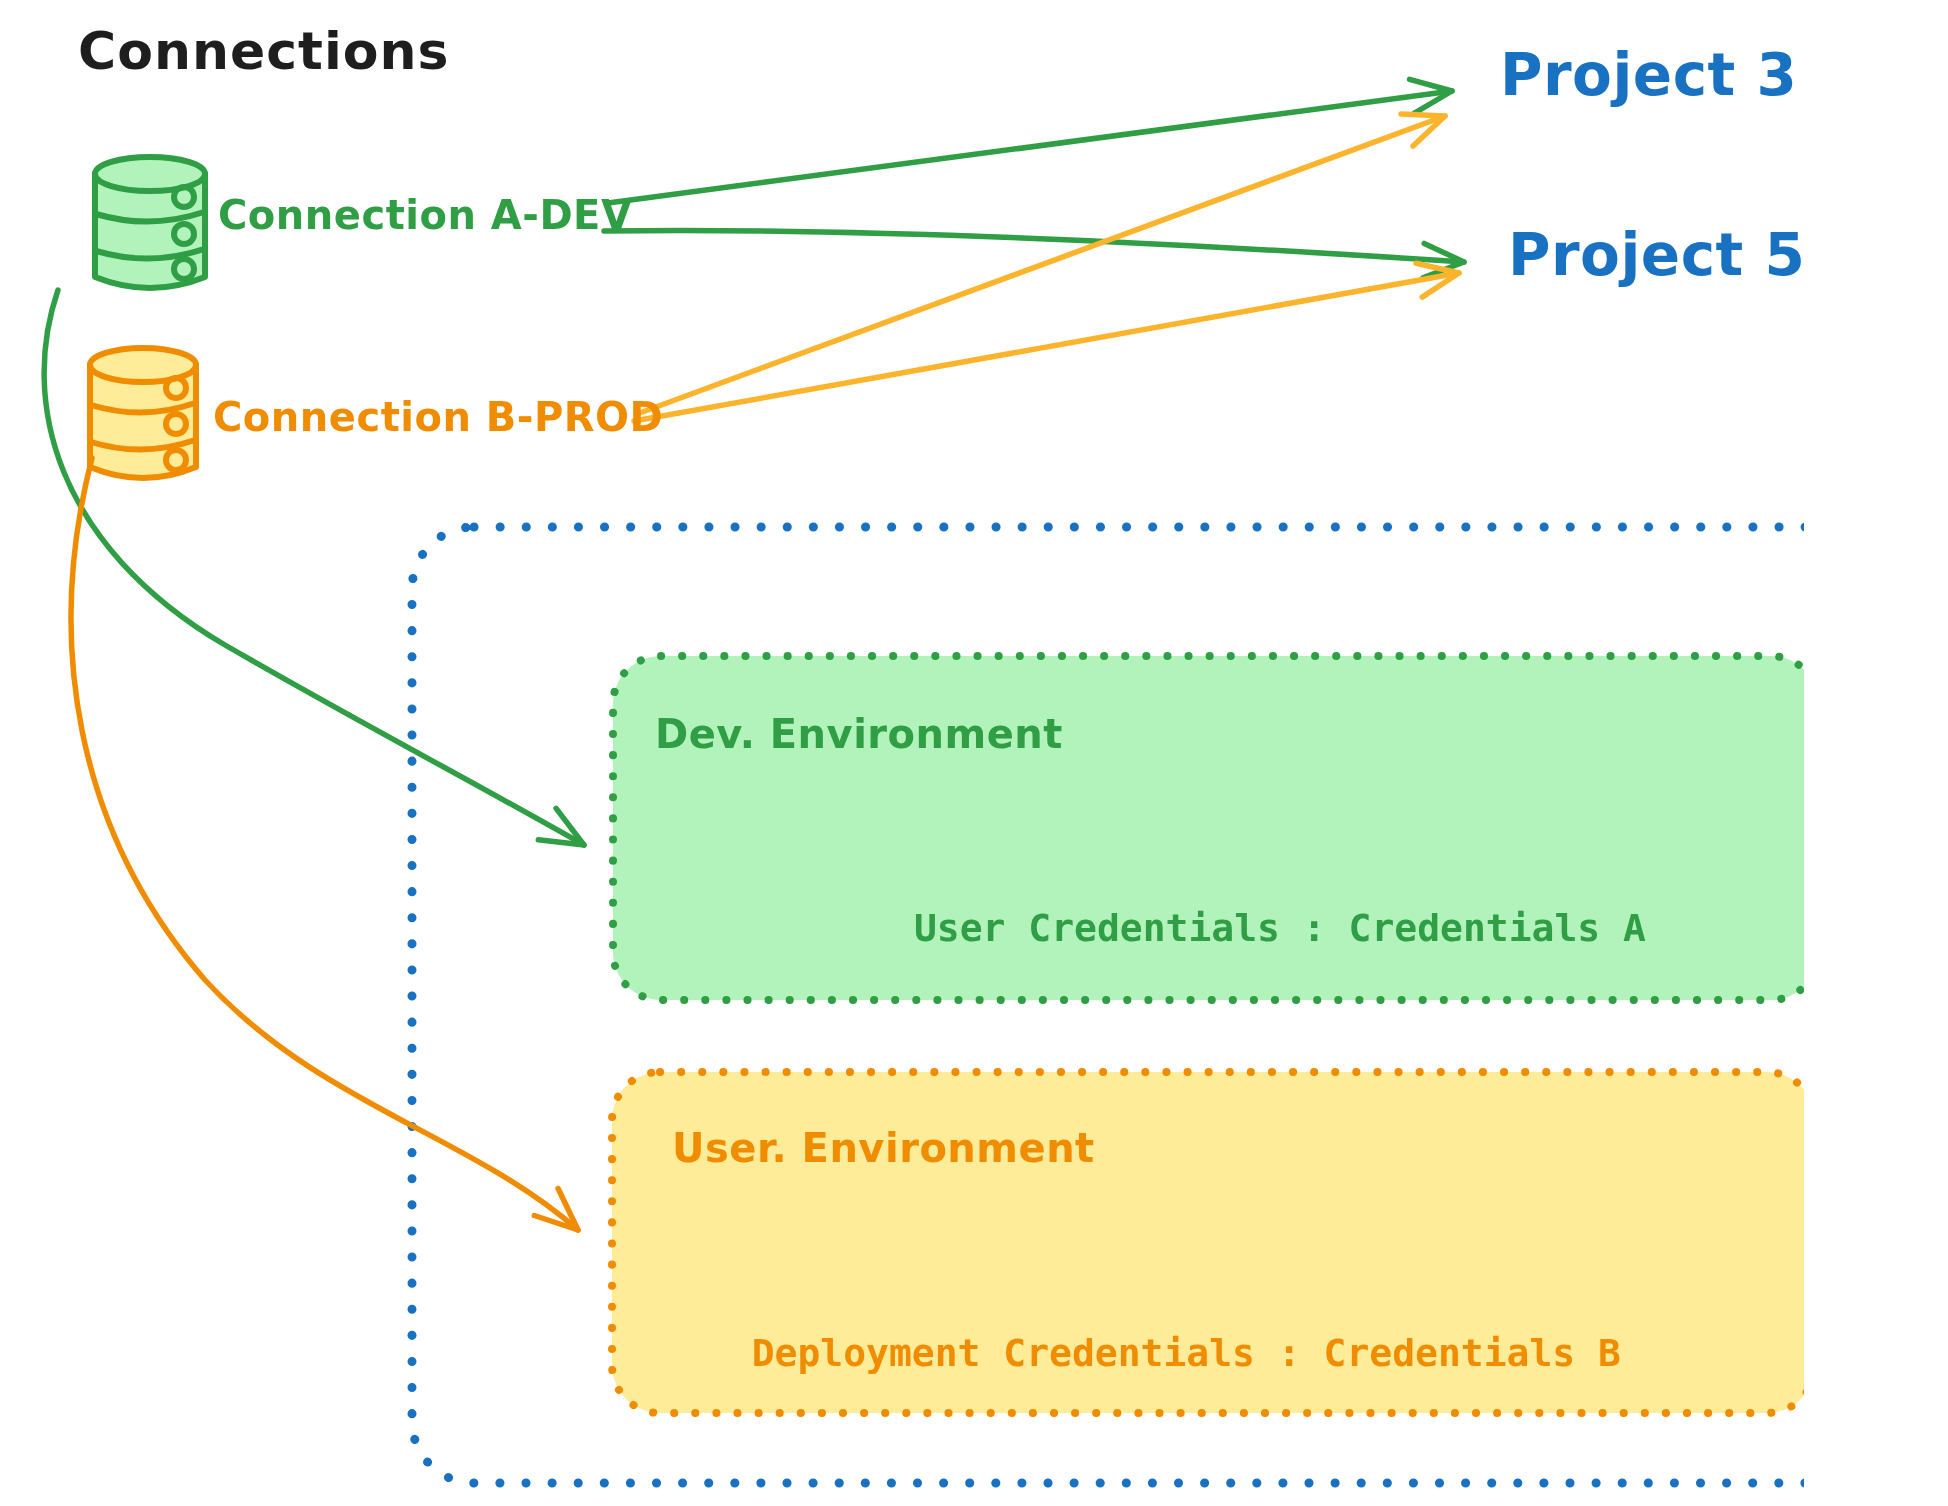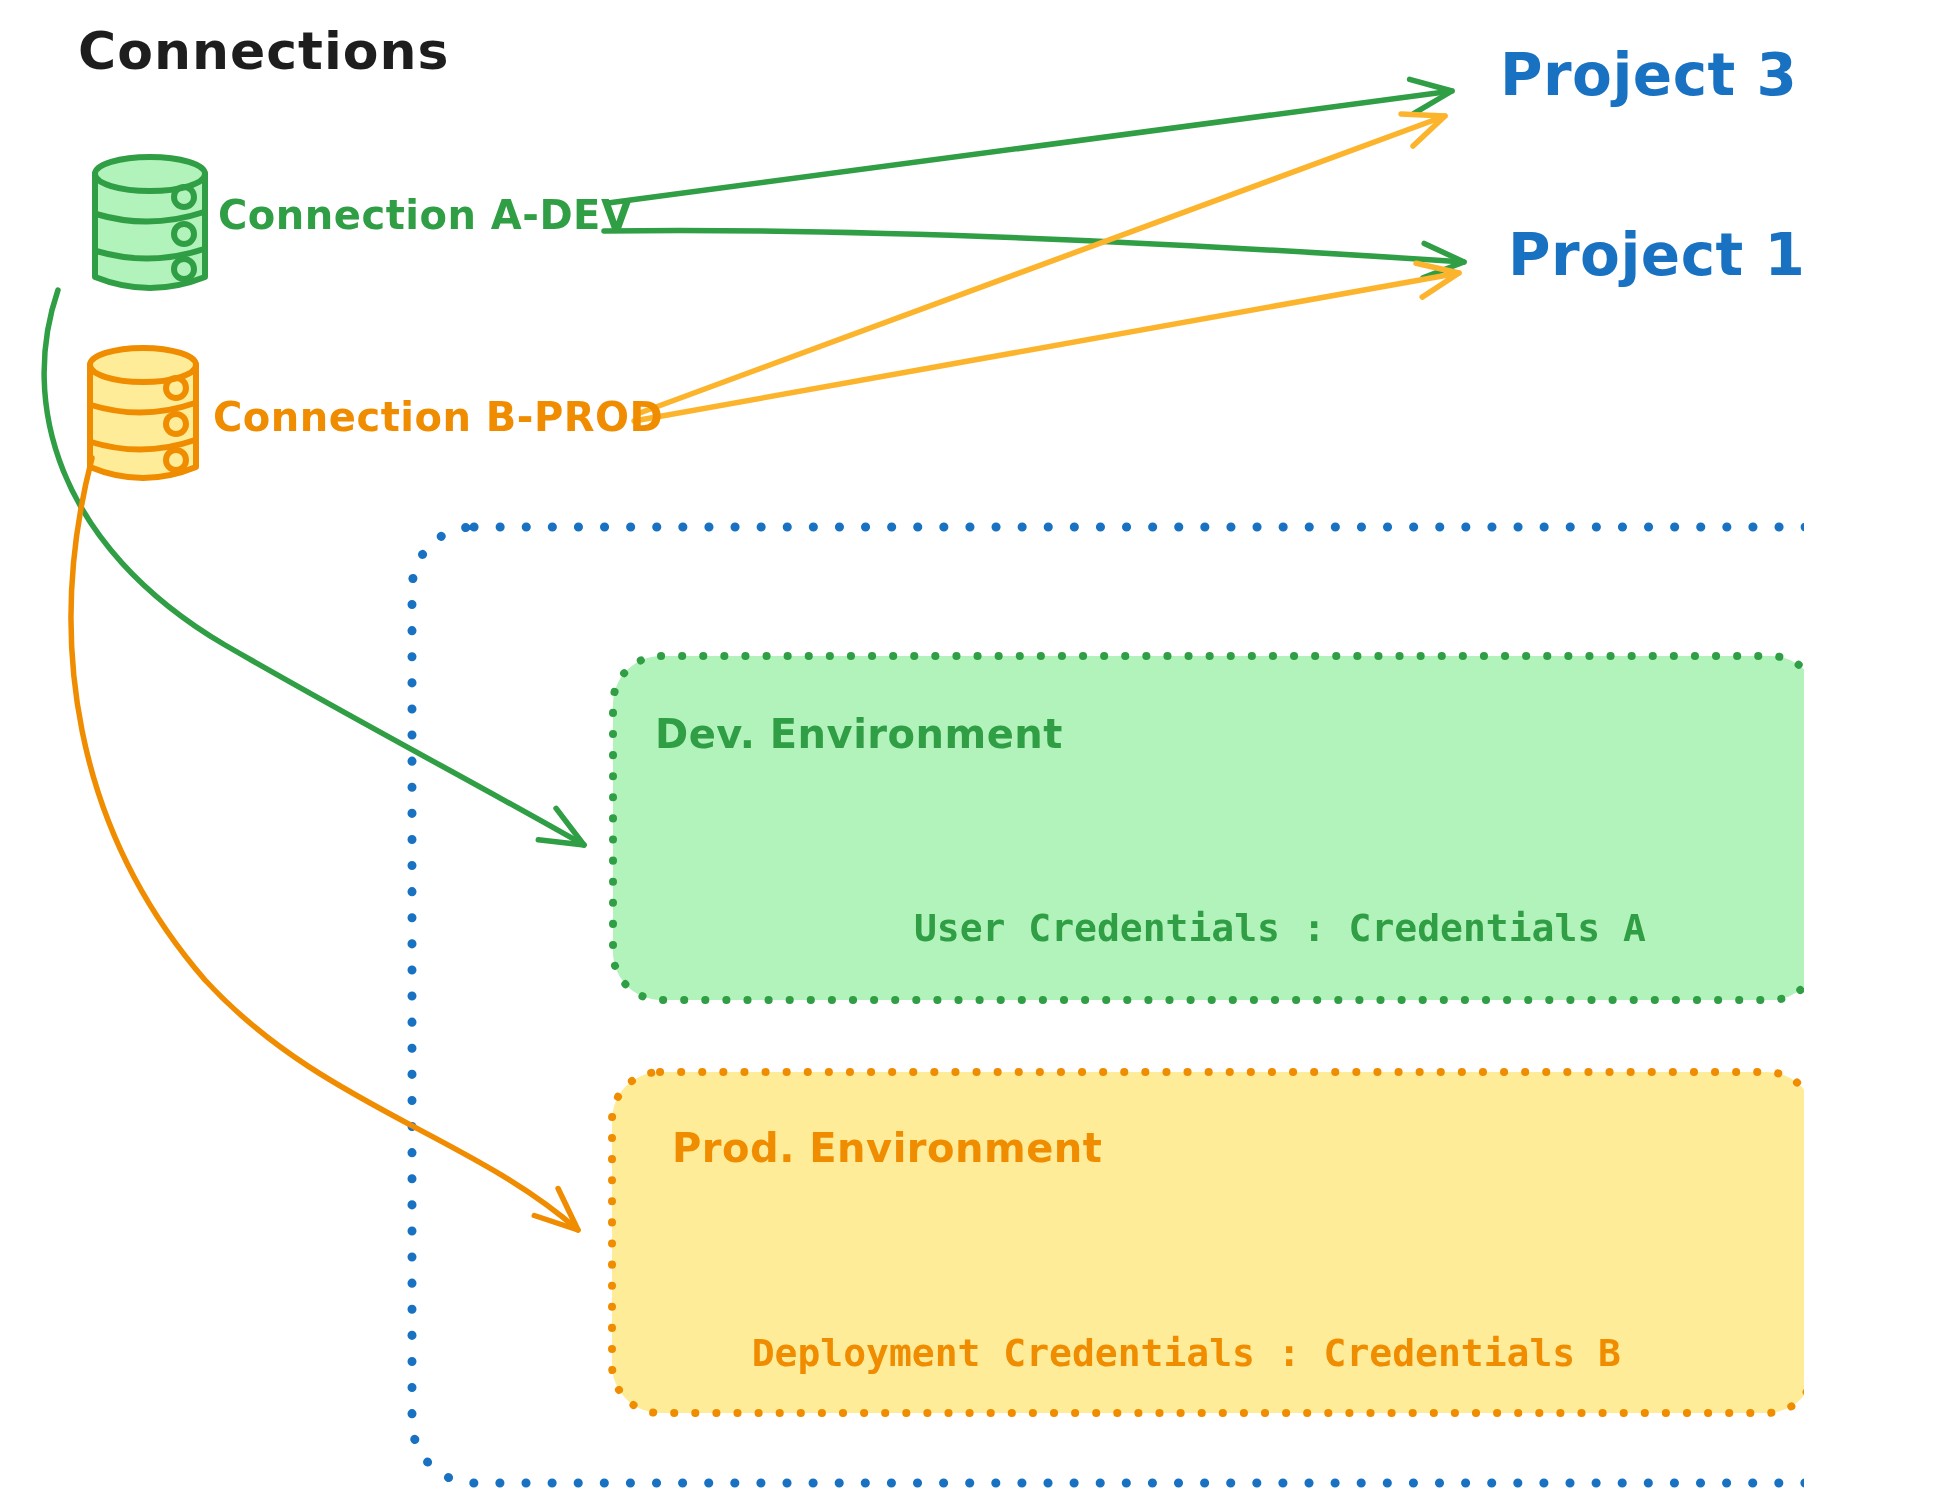--- a/index.html
+++ b/index.html
@@ -107,24 +107,24 @@
   </svg>
 
   <div class="lbl title">Connections</div>
 
   <div class="lbl conn-b">Connection B-PROD</div>
 
   <div class="lbl conn-a">Connection A-DEV</div>
 
   <div class="lbl proj proj-3">Project 3</div>
 
-  <div class="lbl proj proj-2">Project 1</div>
+  <div class="lbl proj proj-2">Project 5</div>
 
 
   <div class="lbl env-title dev-title">Dev. Environment</div>
 
-  <div class="lbl env-title prod-title">Prod. Environment</div>
+  <div class="lbl env-title prod-title">User. Environment</div>
 
   <div class="creds creds-prod">Deployment Credentials : Credentials B</div>
 
   <div class="creds creds-dev">User Credentials : Credentials A</div>
 
 </div>
 
 </body></html>

